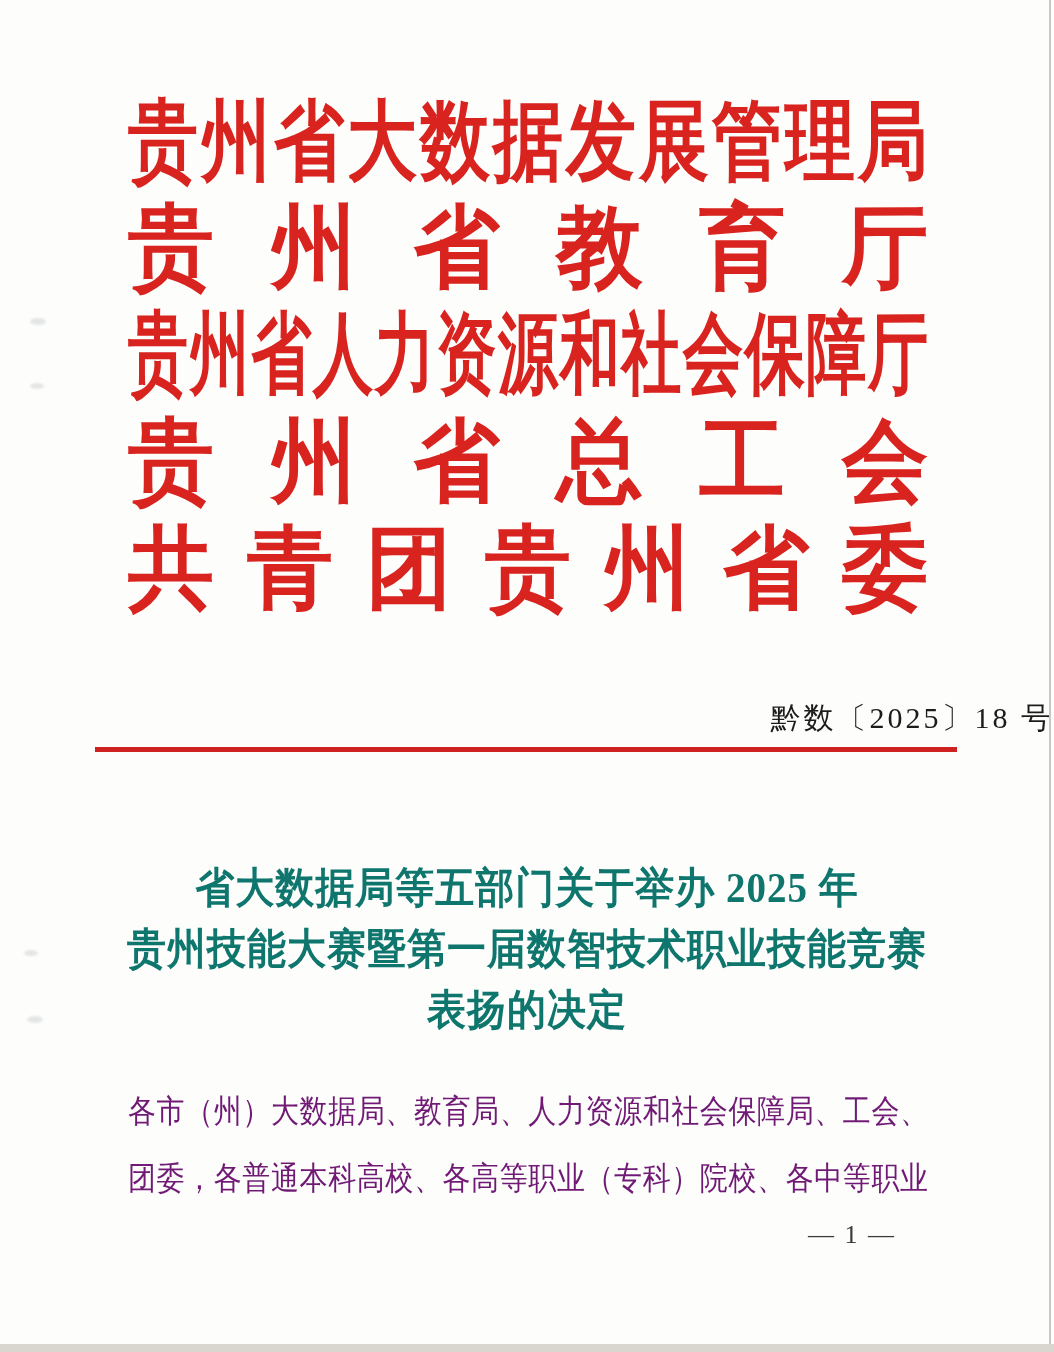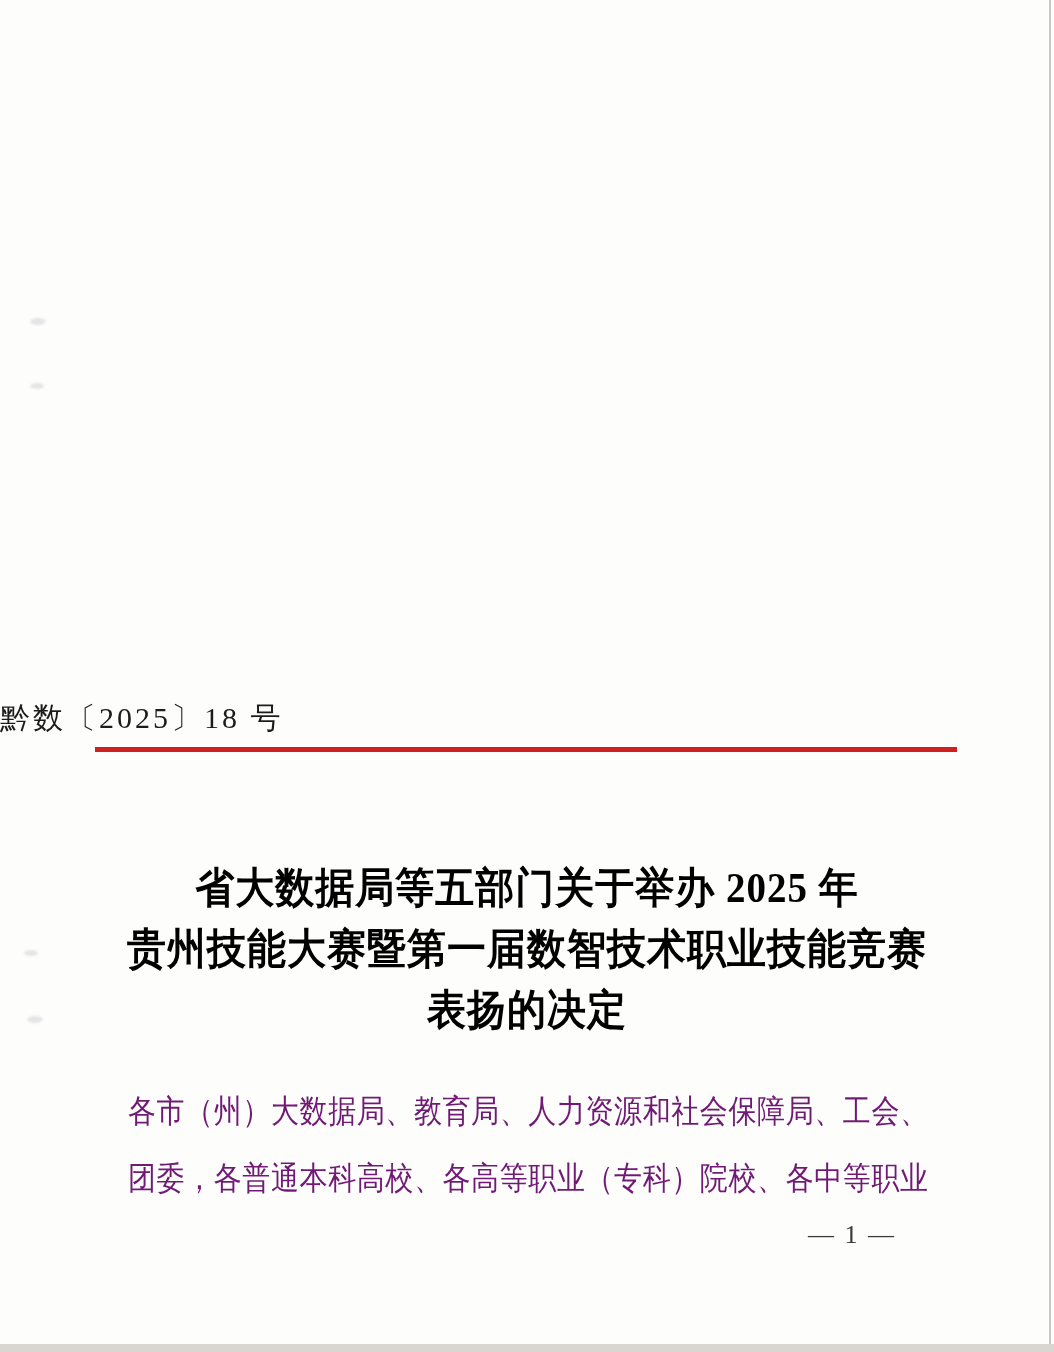--- a/index.html
+++ b/index.html
@@ -34,21 +34,21 @@
   .hl3 { font-size: 60px; transform: scaleY(1.48); }
   .hl4 { font-size: 86px; transform: scaleY(1.05); }
   .hl5 { font-size: 86px; transform: scaleY(1.05); }
 
   
   .doc-number {
     position: absolute;
     top: 698px;
     left: 0;
     width: 100%;
-    text-align: left;
+    text-align: right;
     font-size: 30px;
     line-height: 40px;
     color: #1c1c1c;
     letter-spacing: 3px;
   }
 
   
   .red-rule {
     position: absolute;
     left: 95px;
@@ -59,21 +59,21 @@
   }
 
   
   .title {
     position: absolute;
     left: 127px;
     top: 857px;
     width: 800px;
     text-align: center;
     font-weight: bold;
-    color: #000000;
+    color: #0f766e;
   }
   .title-line {
     font-size: 39px;
     line-height: 61px;
     transform: scaleY(1.08);
     transform-origin: 50% 50%;
     letter-spacing: 1px;
   }
 
   
@@ -128,20 +128,27 @@
     opacity: 0.25;
     border-radius: 50%;
     filter: blur(1px);
   }
 </style>
 </head>
 <body>
 
 <div class="page" style="--red: #d8231f; --red-line: #cf2220;">
 
+  <div class="header-block">
+    <div class="red-line hl1">贵州省大数据发展管理局</div>
+    <div class="red-line hl2">贵州省教育厅</div>
+    <div class="red-line hl3">贵州省人力资源和社会保障厅</div>
+    <div class="red-line hl4">贵州省总工会</div>
+    <div class="red-line hl5">共青团贵州省委</div>
+  </div>
 
   <div class="doc-number">黔数〔2025〕18 号</div>
 
   <div class="red-rule"></div>
 
   <div class="title">
     <div class="title-line">省大数据局等五部门关于举办 2025 年</div>
     <div class="title-line">贵州技能大赛暨第一届数智技术职业技能竞赛</div>
     <div class="title-line">表扬的决定</div>
   </div>

